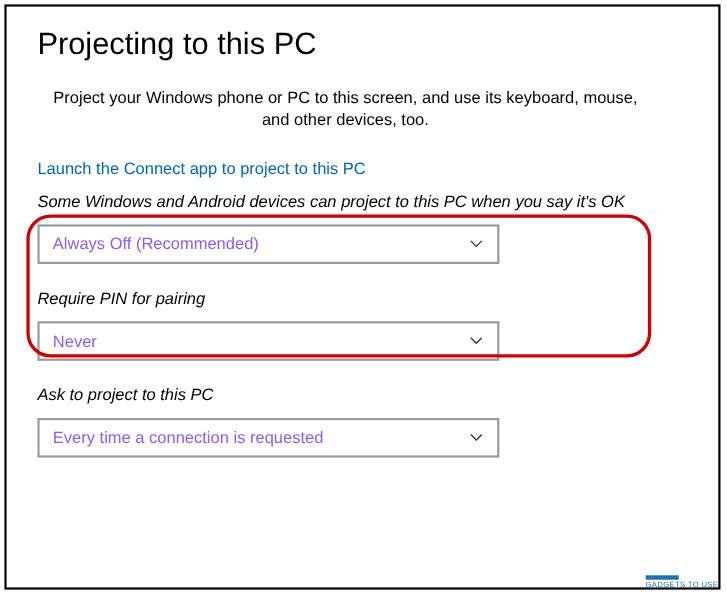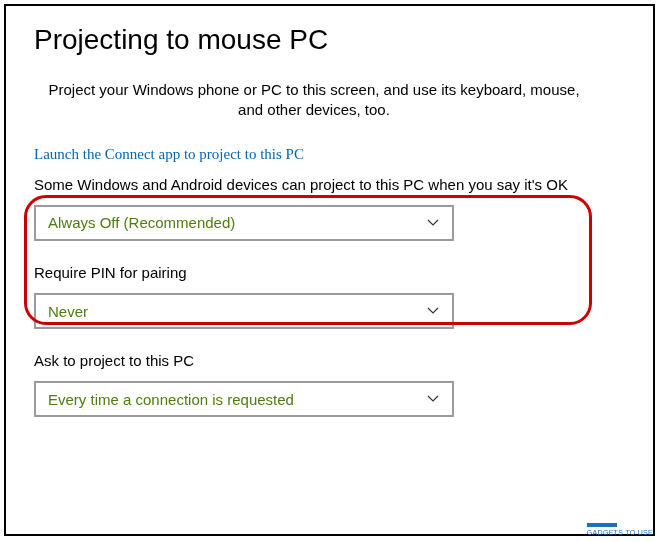--- a/index.html
+++ b/index.html
@@ -31,44 +31,44 @@
       margin-bottom: 24px;
       max-width: 560px;
       text-align: center;
     }
     .link {
       font-size: 15px;
       color: #0066b4;
       cursor: pointer;
       display: inline-block;
       margin-bottom: 12px;
-      font-family: Liberation Serif, serif;
     }
     .setting-block {
       margin-bottom: 22px;
     }
     .setting-label {
       font-size: 15px;
       color: #000;
       line-height: 1.35;
       margin-bottom: 10px;
       max-width: 560px;
+      font-style: italic;
     }
     .dropdown {
       width: 420px;
       height: 34px;
       border: 2px solid #9a9a9a;
       background: #fff;
       display: flex;
       align-items: center;
       justify-content: space-between;
       padding: 16px 12px;
       cursor: pointer;
       font-size: 15px;
-      color: #4d7c0f;
+      color: #8b5cf6;
     }
     .chevron {
       width: 14px;
       height: 14px;
       display: flex;
       align-items: center;
       justify-content: center;
     }
     .chevron svg { display: block; }
     .highlight-box {
@@ -91,21 +91,21 @@
       width: 30px;
       height: 4px;
       background: #1e6fb8;
       margin-bottom: 2px;
     }
   </style>
 </head>
 <body>
 
 <div class="panel">
-  <h1 class="page-title">Projecting to mouse PC</h1>
+  <h1 class="page-title">Projecting to this PC</h1>
 
   <p class="description">Project your Windows phone or PC to this screen, and use its keyboard, mouse, and other devices, too.</p>
 
   <span class="link">Launch the Connect app to project to this PC</span>
 
   <div class="setting-block">
     <div class="setting-label">Some Windows and Android devices can project to this PC when you say it's OK</div>
     <div class="dropdown">
       <span>Always Off (Recommended)</span>
       <span class="chevron">

